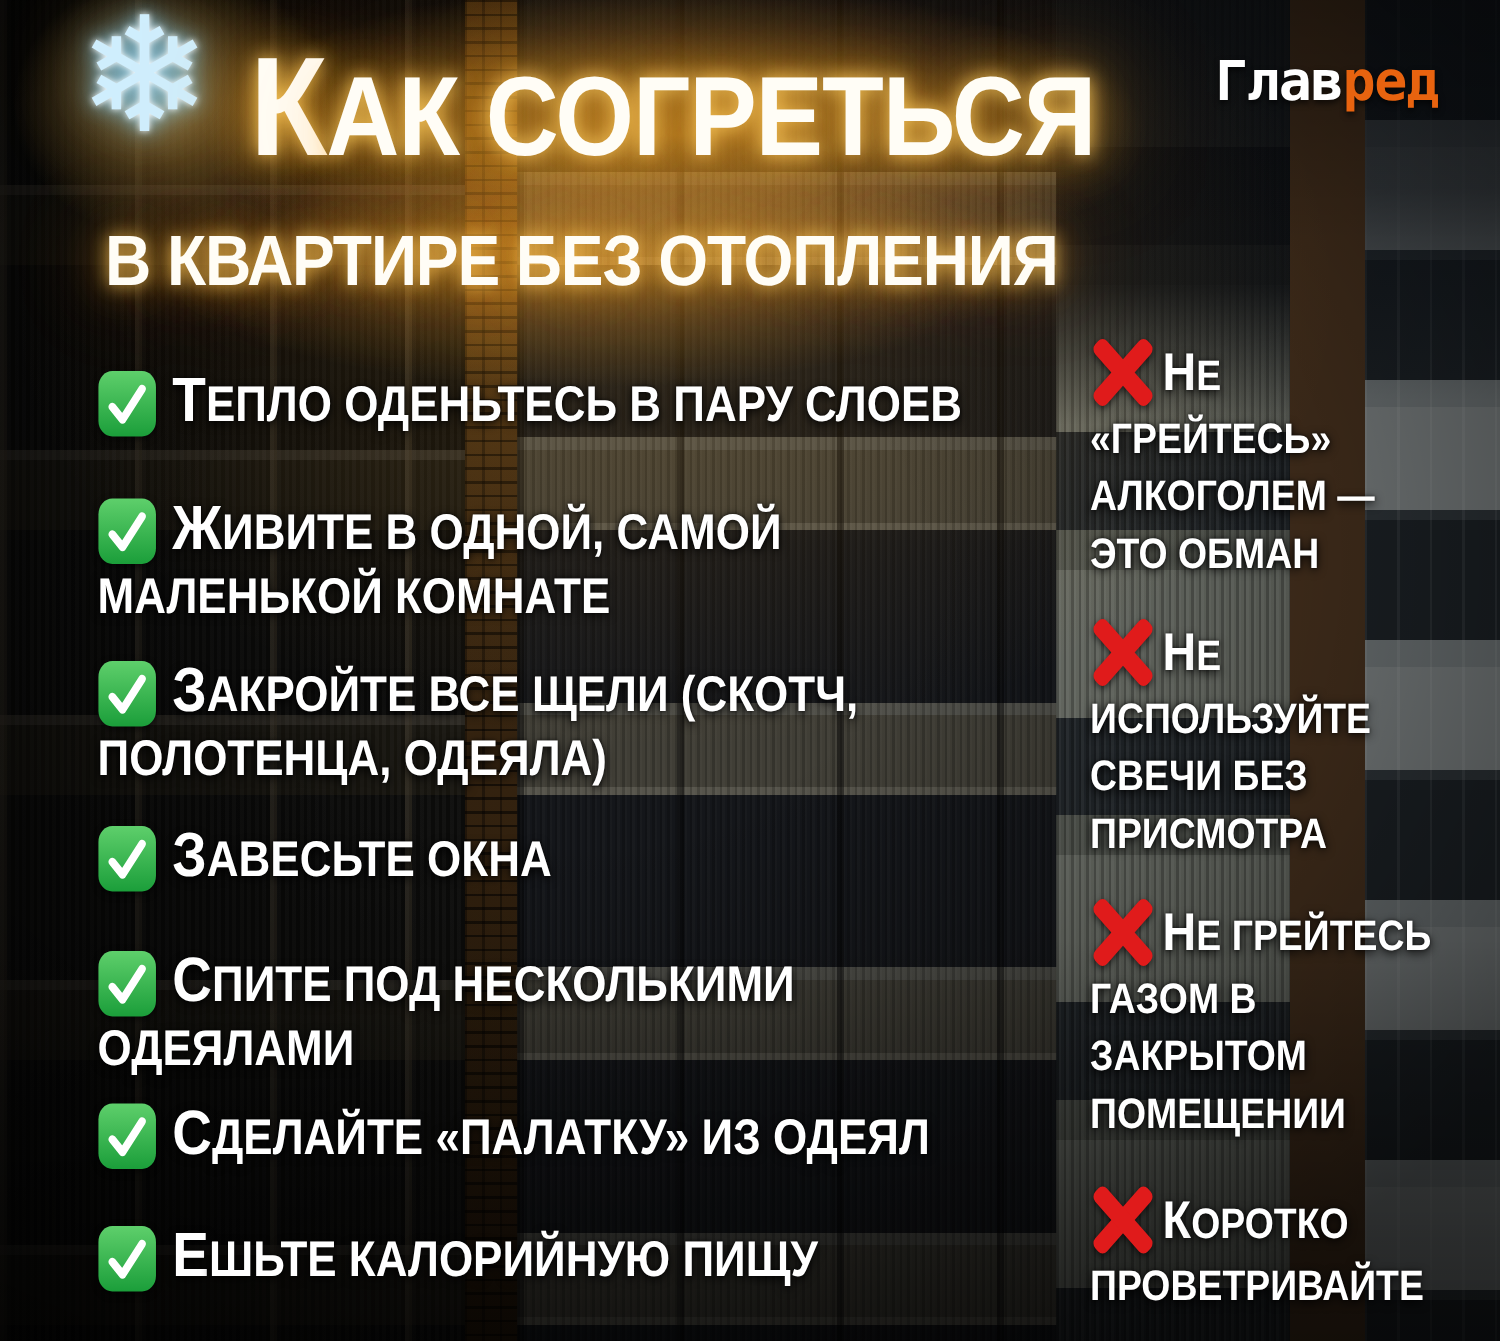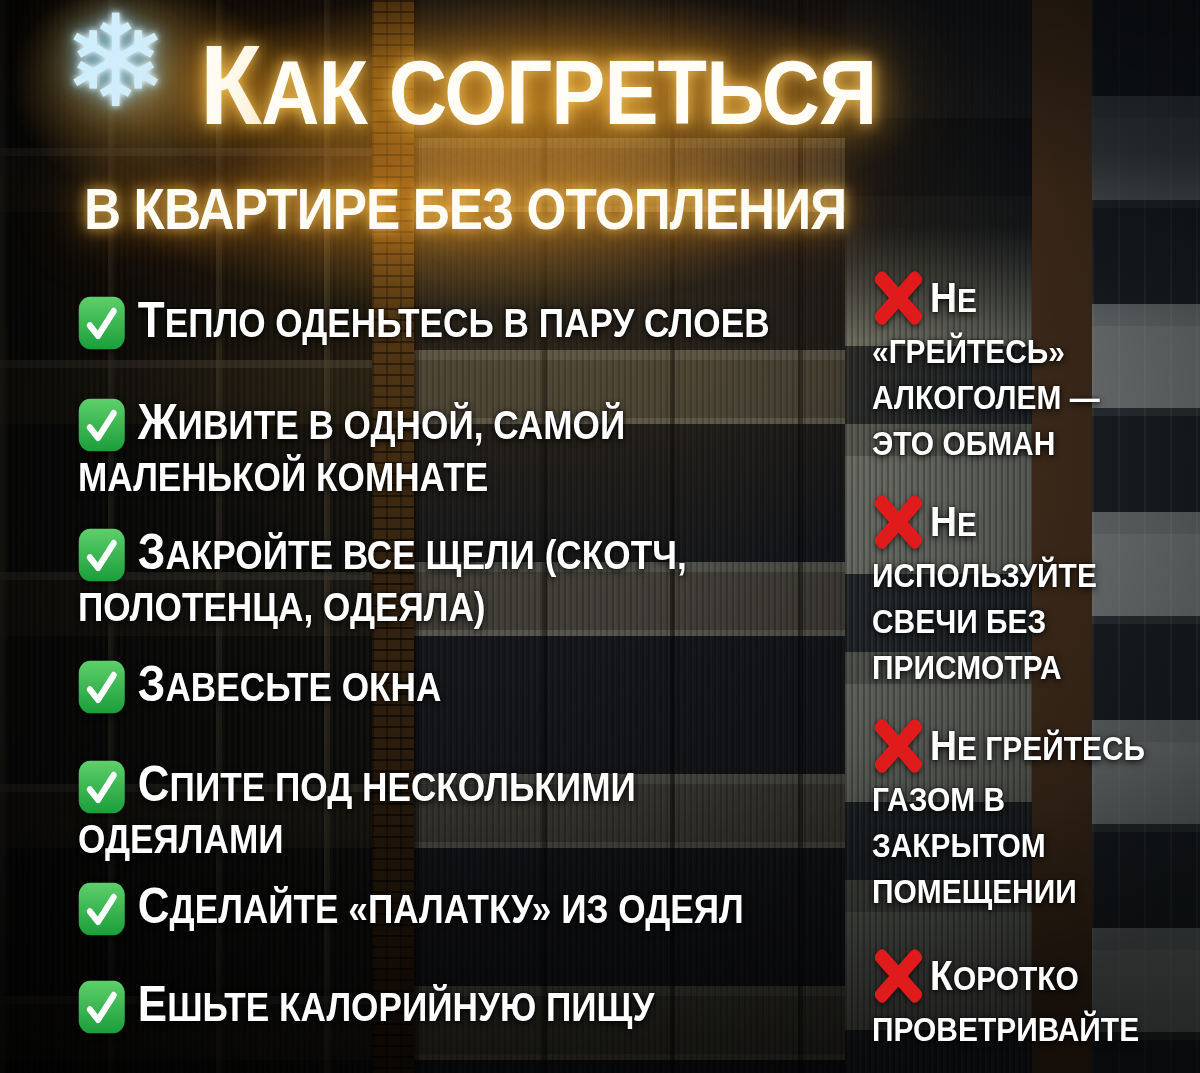--- a/index.html
+++ b/index.html
@@ -141,20 +141,21 @@
   <div class="bg bg-building-right"></div>
   <div class="bg bg-vignette"></div>
   <div class="bg bg-title-glow"></div>
 
   <div class="content">
 
     <span class="snowflake">❄</span>
     <h1 class="title"><span class="cap">К</span>АК СОГРЕТЬСЯ</h1>
     <h2 class="subtitle">В КВАРТИРЕ БЕЗ ОТОПЛЕНИЯ</h2>
 
+    <div class="brand"><span>Глав</span><span class="accent">ред</span></div>
 
     <ul class="do-list">
       <li class="do-item"><span class="check"><svg viewBox="0 0 64 64" width="54" height="54">
               <defs>
                 <linearGradient id="gchk" x1="0" y1="0" x2="0" y2="1">
                   <stop offset="0" stop-color="#5ecf6b"></stop>
                   <stop offset="1" stop-color="#1b9e3a"></stop>
                 </linearGradient>
               </defs>
               <rect x="1" y="1" width="62" height="62" rx="15" fill="url(#gchk)"></rect>

